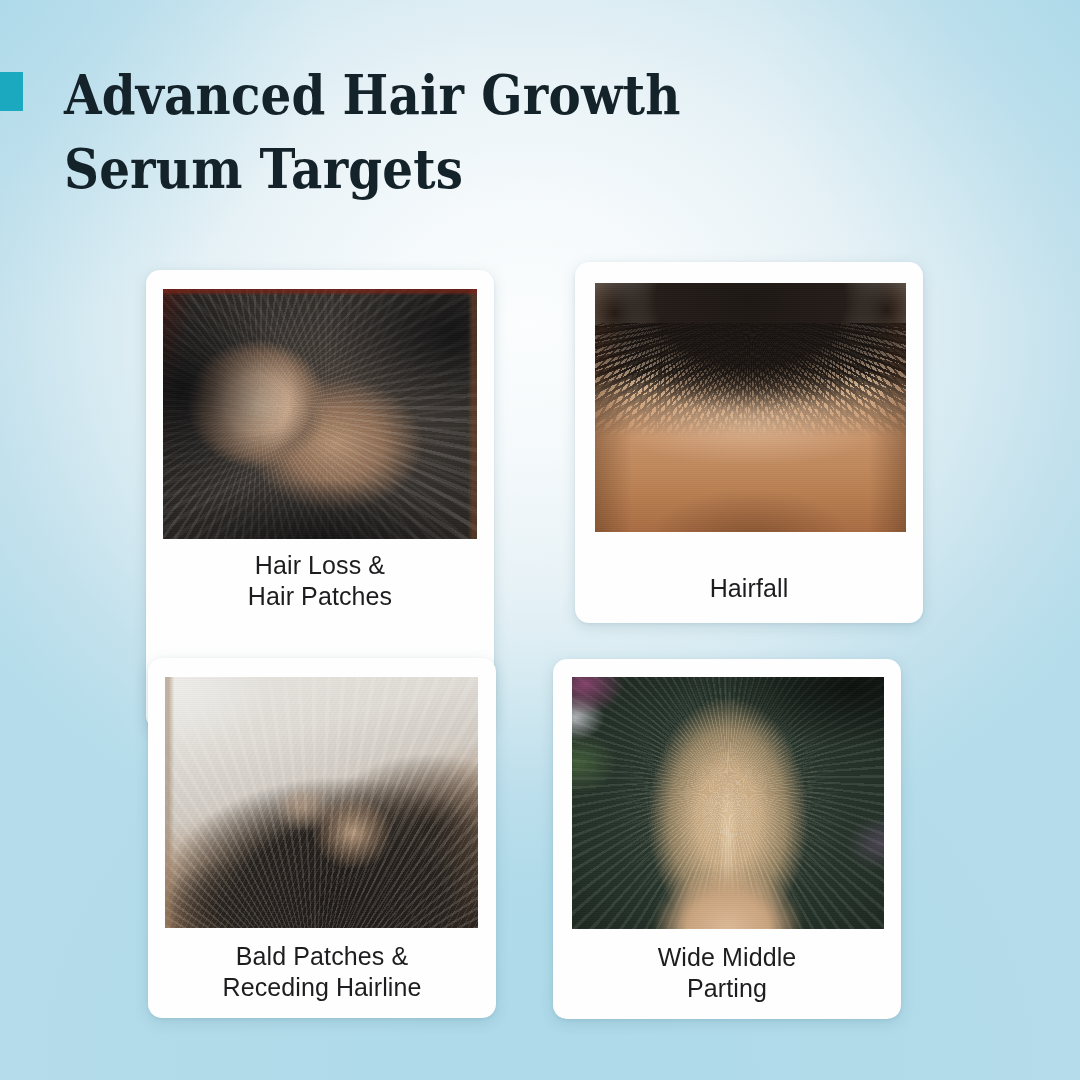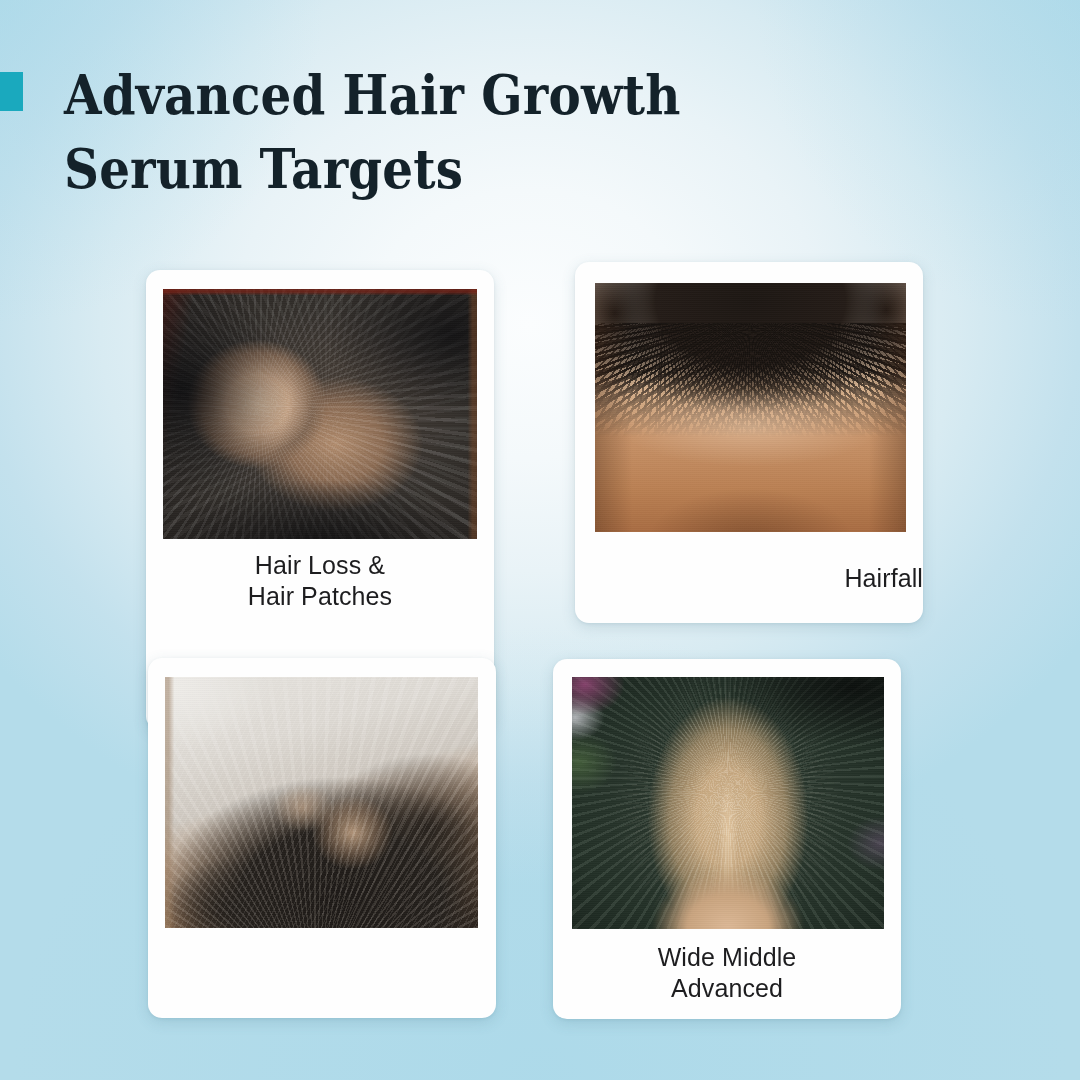--- a/index.html
+++ b/index.html
@@ -64,21 +64,21 @@
   }
   .caption span{display:block;}
 
   
   #card-1{left:146px;top:270px;width:348px;height:460px;}
   #card-1 .photo{left:17px;top:19px;width:314px;height:250px;}
   #card-1 .caption{top:275px;height:72px;}
 
   #card-2{left:575px;top:262px;width:348px;height:361px;}
   #card-2 .photo{left:20px;top:21px;width:311px;height:249px;}
-  #card-2 .caption{top:276px;height:80px;justify-content:flex-end;}
+  #card-2 .caption{top:286px;height:80px;}
 
   #card-3{left:148px;top:658px;width:348px;height:360px;}
   #card-3 .photo{left:17px;top:19px;width:313px;height:251px;}
   #card-3 .caption{top:277px;height:74px;}
 
   #card-4{left:553px;top:659px;width:348px;height:360px;}
   #card-4 .photo{left:19px;top:18px;width:312px;height:252px;}
   #card-4 .caption{top:277px;height:74px;}
 
   
@@ -275,33 +275,39 @@
     <div class="ph">
       <div class="layer" id="p3-base"></div>
       <div class="layer" id="p3-hairmass"></div>
       <div class="layer" id="p3-patch"></div>
       <div class="layer" id="p3-strands"></div>
       <div class="layer" id="p3-topleft"></div>
       <div class="layer" id="p3-edge"></div>
       <div class="layer grain"></div>
     </div>
   </div>
+  <div class="caption">
+    <div>
+      <span>Bald Patches &amp;</span>
+      <span>Receding Hairline</span>
+    </div>
+  </div>
 </div>
 
 <div class="card" id="card-4">
   <div class="photo">
     <div class="ph">
       <div class="layer" id="p4-base"></div>
       <div class="layer" id="p4-part"></div>
       <div class="layer" id="p4-rays"></div>
       <div class="layer" id="p4-hairstrands"></div>
       <div id="p4-neck"></div>
       <div class="layer" id="p4-corner"></div>
       <div class="layer grain"></div>
     </div>
   </div>
   <div class="caption">
     <div>
       <span>Wide Middle</span>
-      <span>Advanced</span>
+      <span>Parting</span>
     </div>
   </div>
 </div>
 
 </body></html>

